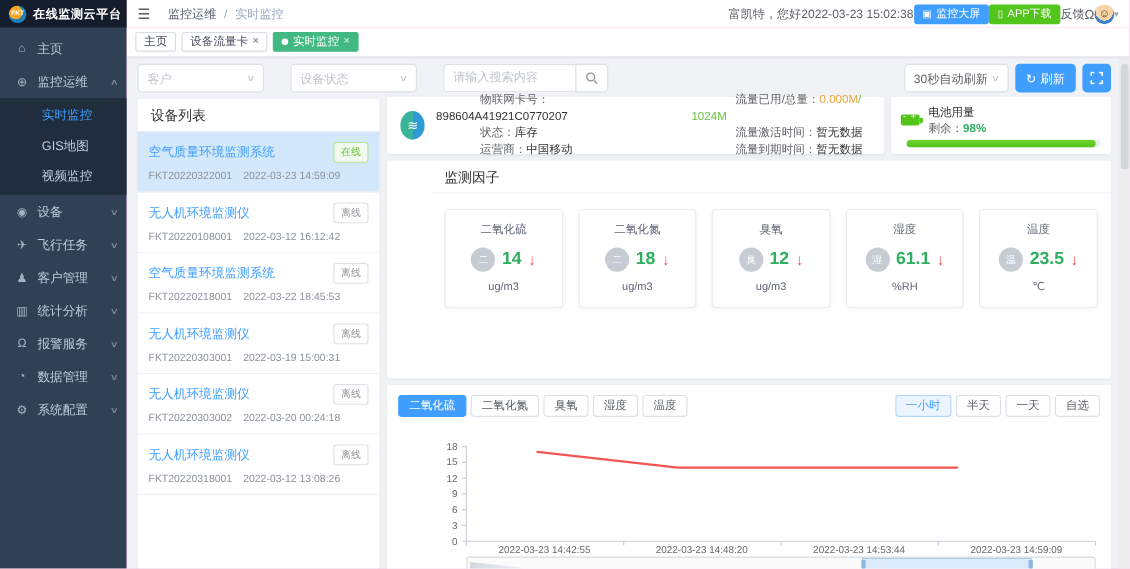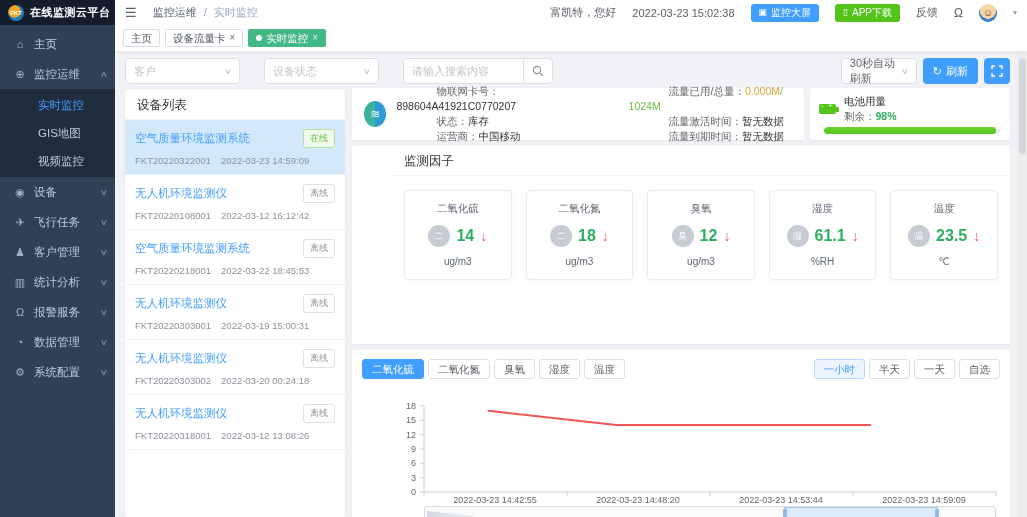--- a/index.html
+++ b/index.html
@@ -19,21 +19,21 @@
   .sub-item { height:28px; line-height:28px; padding-left:38px; color:#bfcbd9; font-size:11.5px; cursor:pointer; }
   .sub-item.active { color:#409eff; }
   .nav { padding-top:4px; }
 
   
   .topbar { position:absolute; left:115px; right:0; top:0; height:25px; background:#fff; display:flex; align-items:center; padding:0 10px; gap:8px; z-index:4; }
   .hamburger { font-size:13px; color:#5a5e66; cursor:pointer; }
   .crumb { margin-left:8px; font-size:11px; }
   .crumb-a { color:#515a6e; cursor:pointer; }
   .crumb-sep,.crumb-b { color:#97a8be; margin-left:4px; }
-  .top-right { margin-left:auto; display:flex; align-items:center; gap:16px; }
+  .top-right { margin-left:auto; display:flex; align-items:center; gap:0; }
   .greet,.clock { font-size:11px; color:#5a5e66; }
   .tb-btn { height:18px; line-height:17px; border:none; border-radius:3px; color:#fff; font-size:10px; padding:0 8px; cursor:pointer; display:inline-flex; align-items:center; gap:4px; }
   .tb-blue { background:#409eff; }
   .tb-green { background:#52c41a; }
   .tb-ico { font-size:9px; }
   .feedback { font-size:11px; color:#5a5e66; cursor:pointer; }
   .bell { font-size:12px; color:#5a5e66; cursor:pointer; }
   .avatar { width:18px; height:18px; border-radius:50%; background:radial-gradient(circle at 50% 38%, #f7d5a8 0 55%, #3b7fc4 56% 100%); display:flex; align-items:center; justify-content:center; font-size:10px; color:#7a4a12; cursor:pointer; }
   .caret { font-size:8px; color:#9aa0a8; cursor:pointer; }
 
@@ -45,21 +45,21 @@
   .tag.active .dot { display:inline-block; }
   .tag-x { font-size:10px; opacity:.85; cursor:pointer; }
 
   
   .main { position:absolute; left:115px; right:0; top:52px; bottom:0; background:#f0f2f5; }
 
   .filter-row { position:absolute; left:10px; right:17px; top:6px; height:26px; display:flex; align-items:center; gap:24px; }
   .sel { height:26px; background:#fff; border:1px solid #dcdfe6; border-radius:4px; display:flex; align-items:center; padding:0 8px; color:#c0c4cc; font-size:11px; cursor:pointer; }
   .sel .sel-arrow { margin-left:auto; font-size:8px; color:#c0c4cc; transform:scaleX(1.4); }
   .sel.w115 { width:115px; }
-  .sel.filled { color:#606266; width:76px; }
+  .sel.filled { color:#606266; width:95px; }
   .search-group { display:flex; }
   .search-input { width:120px; height:26px; border:1px solid #dcdfe6; border-right:none; border-radius:4px 0 0 4px; padding:0 8px; font-size:11px; color:#606266; outline:none; background:#fff; }
   .search-input::placeholder { color:#c0c4cc; }
   .search-btn { width:30px; height:26px; border:1px solid #dcdfe6; border-radius:0 4px 4px 0; background:#fff; cursor:pointer; display:flex; align-items:center; justify-content:center; }
   .right-tools { margin-left:auto; display:flex; gap:6px; align-items:center; }
   .btn-refresh { height:26px; padding:0 10px; background:#409eff; color:#fff; border:none; border-radius:4px; font-size:11px; cursor:pointer; display:inline-flex; align-items:center; gap:4px; }
   .btn-sq { width:26px; height:26px; background:#409eff; border:none; border-radius:4px; cursor:pointer; display:flex; align-items:center; justify-content:center; }
 
   .panel { background:#fff; border-radius:2px; box-shadow:0 1px 3px rgba(0,0,0,.05); }
 

